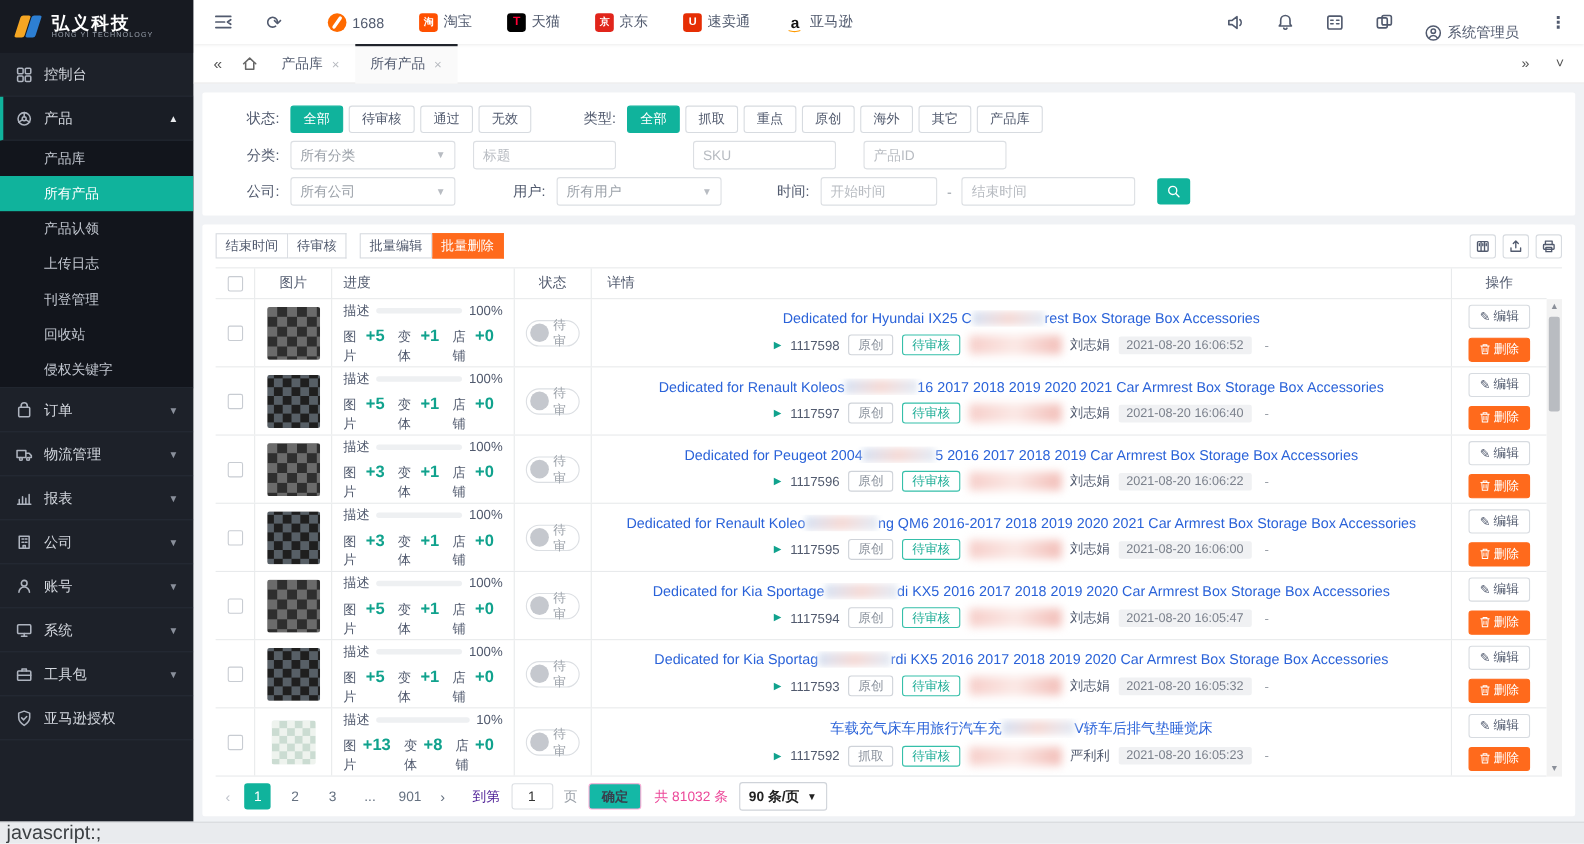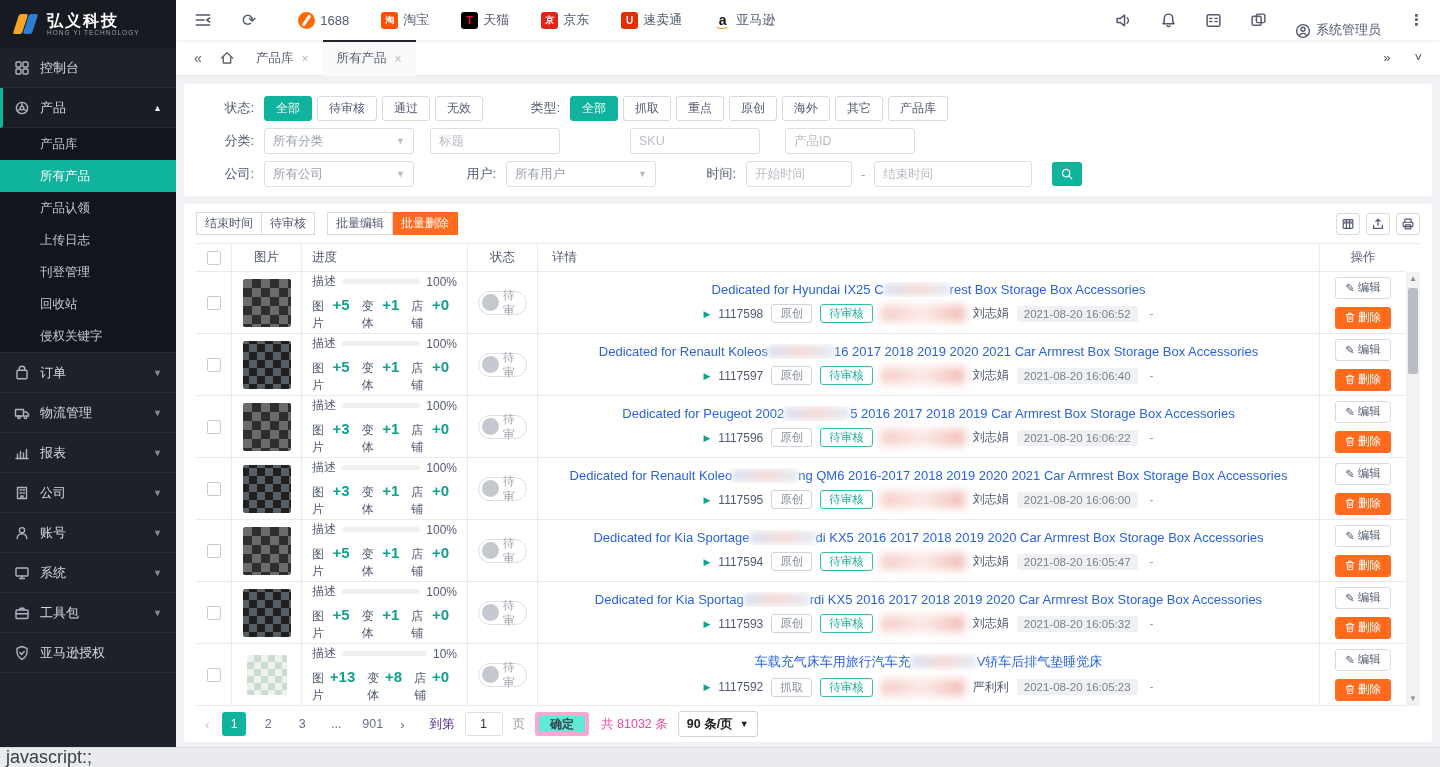--- a/index.html
+++ b/index.html
@@ -39,21 +39,21 @@
   .mkt-1688 { background:#ff6a00; border-radius:50%; position:relative; overflow:hidden; }
   .mkt-1688::after { content:""; position:absolute; left:7px; top:2px; width:3px; height:13px; background:#fff; transform:rotate(35deg); border-radius:2px; }
   .mkt-taobao { background:#ff5000; font-size:9px; }
   .mkt-tmall { background:#000; color:#ff0036; font-size:11px; }
   .mkt-jd { background:#e1251b; font-size:9px; }
   .mkt-ali { background:#e62e04; font-size:10px; }
   .mkt-amazon { background:#fff; color:#111; font-size:14px; position:relative; font-weight:bold; }
   .mkt-amazon::after { content:"‿"; position:absolute; left:3px; top:3px; color:#ff9900; font-size:12px; font-weight:bold; }
   .nav-right { margin-left:auto; display:flex; align-items:center; gap:28px; }
   .nav-right .nav-icon-btn { width:17px; height:17px; }
-  .nav-user { display:flex; align-items:flex-end; gap:5px; cursor:pointer;margin-top:19px; }
+  .nav-user { display:flex; align-items:center; gap:5px; cursor:pointer;margin-top:19px; }
   .nav-user .nav-icon-btn { width:16px; height:16px; }
   .nav-dots { font-size:15px; letter-spacing:0; color:#515a6e; cursor:pointer; font-weight:bold; }
 
   .tabbar { height:36px; background:#fff; border-bottom:1px solid #e8e8e8; display:flex; align-items:center; padding:0 10px 0 8px; flex:none; }
   .tab-ctrl { width:28px; text-align:center; font-size:14px; color:#555; cursor:pointer; }
   .tab-home { width:30px; height:35px; display:flex; align-items:center; justify-content:center; color:#666; cursor:pointer; }
   .tab-home svg { width:16px; height:16px; }
   .tab { height:36px; display:flex; align-items:center; gap:8px; padding:0 14px; font-size:12.5px; color:#515a6e; cursor:pointer; border-top:2px solid transparent; }
   .tab .tab-x { color:#b6b9bf; font-size:12px; }
   .tab.active { border-top-color:#22262e; background:#fafafa; }
@@ -135,21 +135,21 @@
   .vscroll .arr.dn { margin-top:auto; }
 
   
   .pager { height:36px; display:flex; align-items:center; gap:10px; padding:0 6px; font-size:12.5px; color:#657180; }
   .pg-chev { color:#c0c4cc; font-size:13px; cursor:pointer; padding:0 3px; }
   .pg { min-width:24px; height:24px; display:flex; align-items:center; justify-content:center; border-radius:3px; cursor:pointer; color:#657180; padding:0 4px; }
   .pg.on { background:#10b39c; color:#fff; }
   .goto-label { color:#4c1d95; margin-left:12px; }
   .goto-inp { width:38px; height:24px; border:1px solid #dcdfe3; border-radius:3px; text-align:center; font-size:12.5px; color:#333; font-family:inherit; outline:none; }
   .goto-word { color:#9aa0a8; }
-  .btn-confirm { height:24px; padding:0 11px; border:4px solid #f9a8d4; background:#5eead4; border-radius:3px; font-size:12px; color:#38404d; font-weight:bold; cursor:pointer; font-family:inherit; }
+  .btn-confirm { height:24px; padding:0 11px; border:1px solid #f9a8d4; background:#14b8a6; border-radius:3px; font-size:12px; color:#38404d; font-weight:bold; cursor:pointer; font-family:inherit; }
   .total { color:#ec4899; margin-left:2px; }
   .psize { height:26px; border:1px solid #cfd3d9; border-radius:3px; display:flex; align-items:center; gap:7px; padding:0 8px; color:#222; font-size:12.5px; cursor:pointer; font-weight:bold; }
   .psize .caret { font-size:9px; }
 
   .statusbar { position:absolute; left:0; right:0; bottom:0; height:20px; background:#e9ebee; border-top:1px solid #d8dadd; display:flex; align-items:center; padding:0 6px; font-size:18px; color:#3c4043; }
 </style>
 </head>
 <body>
 
 <div class="page">
@@ -611,21 +611,21 @@
                       <b>+0</b>
                     </span>
                   </div>
                   <div class="cell-status">
                     <span class="toggle">
                       <span class="knob"></span>
                       <span class="tg-label">待审</span>
                     </span>
                   </div>
                   <div class="cell-detail">
-                    <a class="title-link"><span>Dedicated for Peugeot 2002</span><span class="censor-inline"></span><span>5 2016 2017 2018 2019 Car Armrest Box Storage Box Accessories</span></a>
+                    <a class="title-link"><span>Dedicated for Peugeot 2004</span><span class="censor-inline"></span><span>5 2016 2017 2018 2019 Car Armrest Box Storage Box Accessories</span></a>
                     <span class="meta">
                       <span class="play">▶</span>
                       <span class="pid">1117596</span>
                       <span class="badge">原创</span>
                       <span class="badge teal">待审核</span>
                       <span class="censor-block"></span>
                       <span class="uname">刘志娟</span>
                       <span class="time-chip">2021-08-20 16:06:22</span>
                       <span class="dash">-</span>
                     </span>

